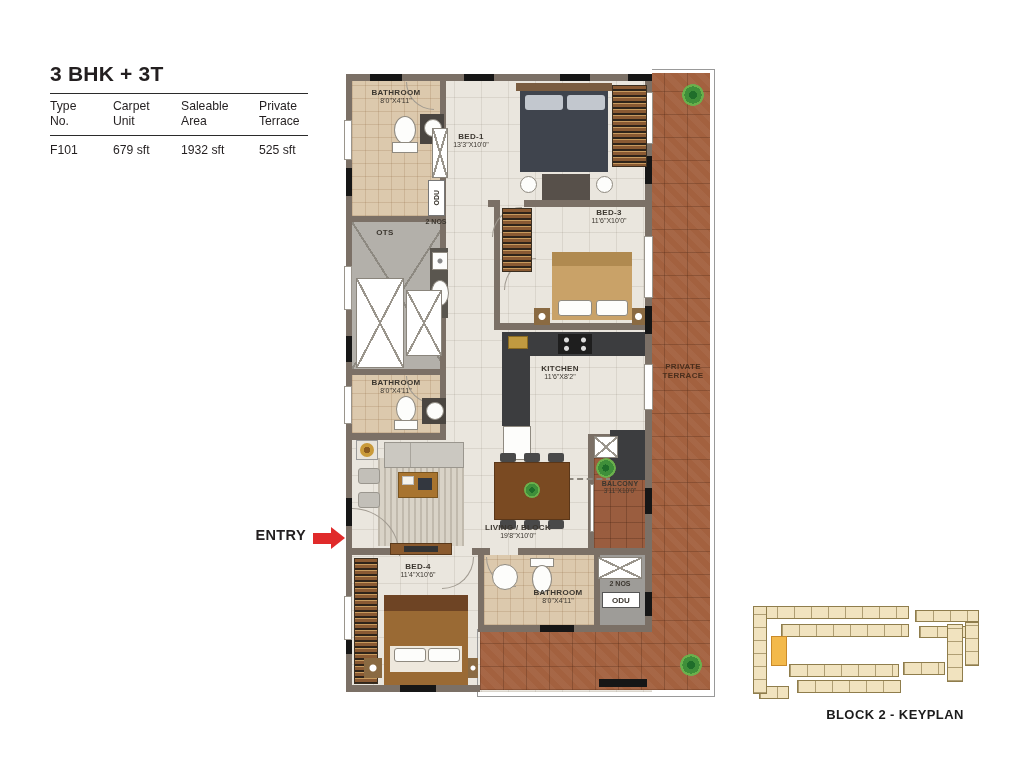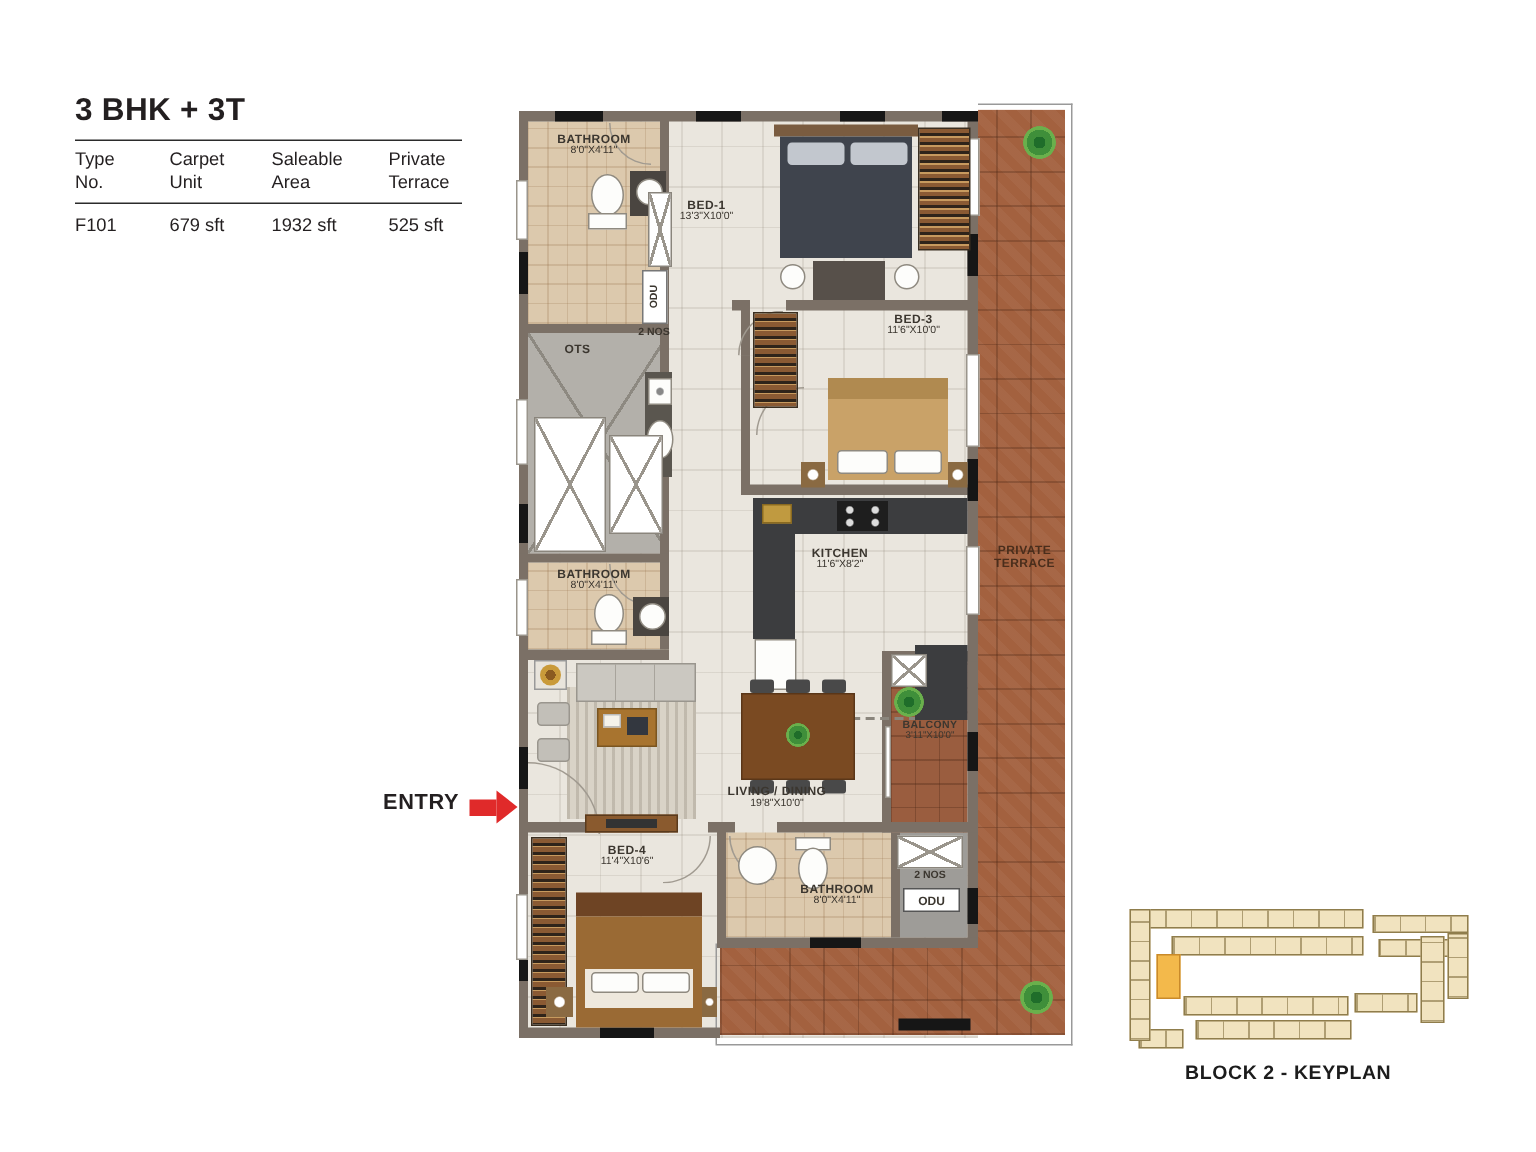--- a/index.html
+++ b/index.html
@@ -47,21 +47,21 @@
   
   #entry-label{position:absolute;left:246px;top:527px;width:60px;font-size:14.5px;font-weight:bold;color:#231f20;text-align:right;letter-spacing:.4px;}
   #entry-arrow-body{position:absolute;left:313px;top:533px;width:18px;height:11px;background:var(--entry-red,#e02a2a);}
   #entry-arrow-head{position:absolute;left:331px;top:527px;width:0;height:0;border-top:11px solid transparent;border-bottom:11px solid transparent;border-left:14px solid var(--entry-red,#e02a2a);}
 
   
   #keyplan{position:absolute;left:753px;top:600px;width:236px;height:104px;}
   .kp{position:absolute;background:#f1e3bf;border:1px solid #8f7d4c;box-sizing:border-box;background-image:repeating-linear-gradient(90deg,rgba(110,90,40,.5) 0 1px,transparent 1px 17px);}
   .kpv{position:absolute;background:#f1e3bf;border:1px solid #8f7d4c;box-sizing:border-box;background-image:repeating-linear-gradient(0deg,rgba(110,90,40,.5) 0 1px,transparent 1px 13px);}
   #kp-highlight{position:absolute;left:18px;top:36px;width:16px;height:30px;background:var(--kp-hl,#f3b94b);border:1px solid #c98a2a;box-sizing:border-box;}
-  #kp-caption{position:absolute;left:790px;top:707px;width:210px;text-align:left;font-size:13px;font-weight:600;color:#1c1c1c;letter-spacing:.4px;}
+  #kp-caption{position:absolute;left:790px;top:707px;width:210px;text-align:center;font-size:13px;font-weight:600;color:#1c1c1c;letter-spacing:.4px;}
 </style>
 </head>
 <body>
 
 <div id="page">
 
   <div id="info">
     <div class="title">3 BHK + 3T</div>
     <div class="rule"></div>
     <div class="grid">
@@ -254,21 +254,21 @@
     </div>
     <div class="lbl" style="left:180px;top:296px;width:72px;">
       <span class="nm">KITCHEN</span>
         <span class="dm">11'6"X8'2"</span>
     </div>
     <div class="lbl" style="left:14px;top:310px;width:76px;">
       <span class="nm">BATHROOM</span>
         <span class="dm">8'0"X4'11"</span>
     </div>
     <div class="lbl" style="left:128px;top:455px;width:92px;">
-      <span class="nm">LIVING / DINING</span>
+      <span class="nm">LIVING / BLOCK</span>
         <span class="dm">19'8"X10'0"</span>
     </div>
     <div class="lbl sm" style="left:250px;top:412px;width:52px;">
       <span class="nm">BALCONY</span>
         <span class="dm">3'11"X10'0"</span>
     </div>
     <div class="lbl" style="left:38px;top:494px;width:72px;">
       <span class="nm">BED-4</span>
         <span class="dm">11'4"X10'6"</span>
     </div>

